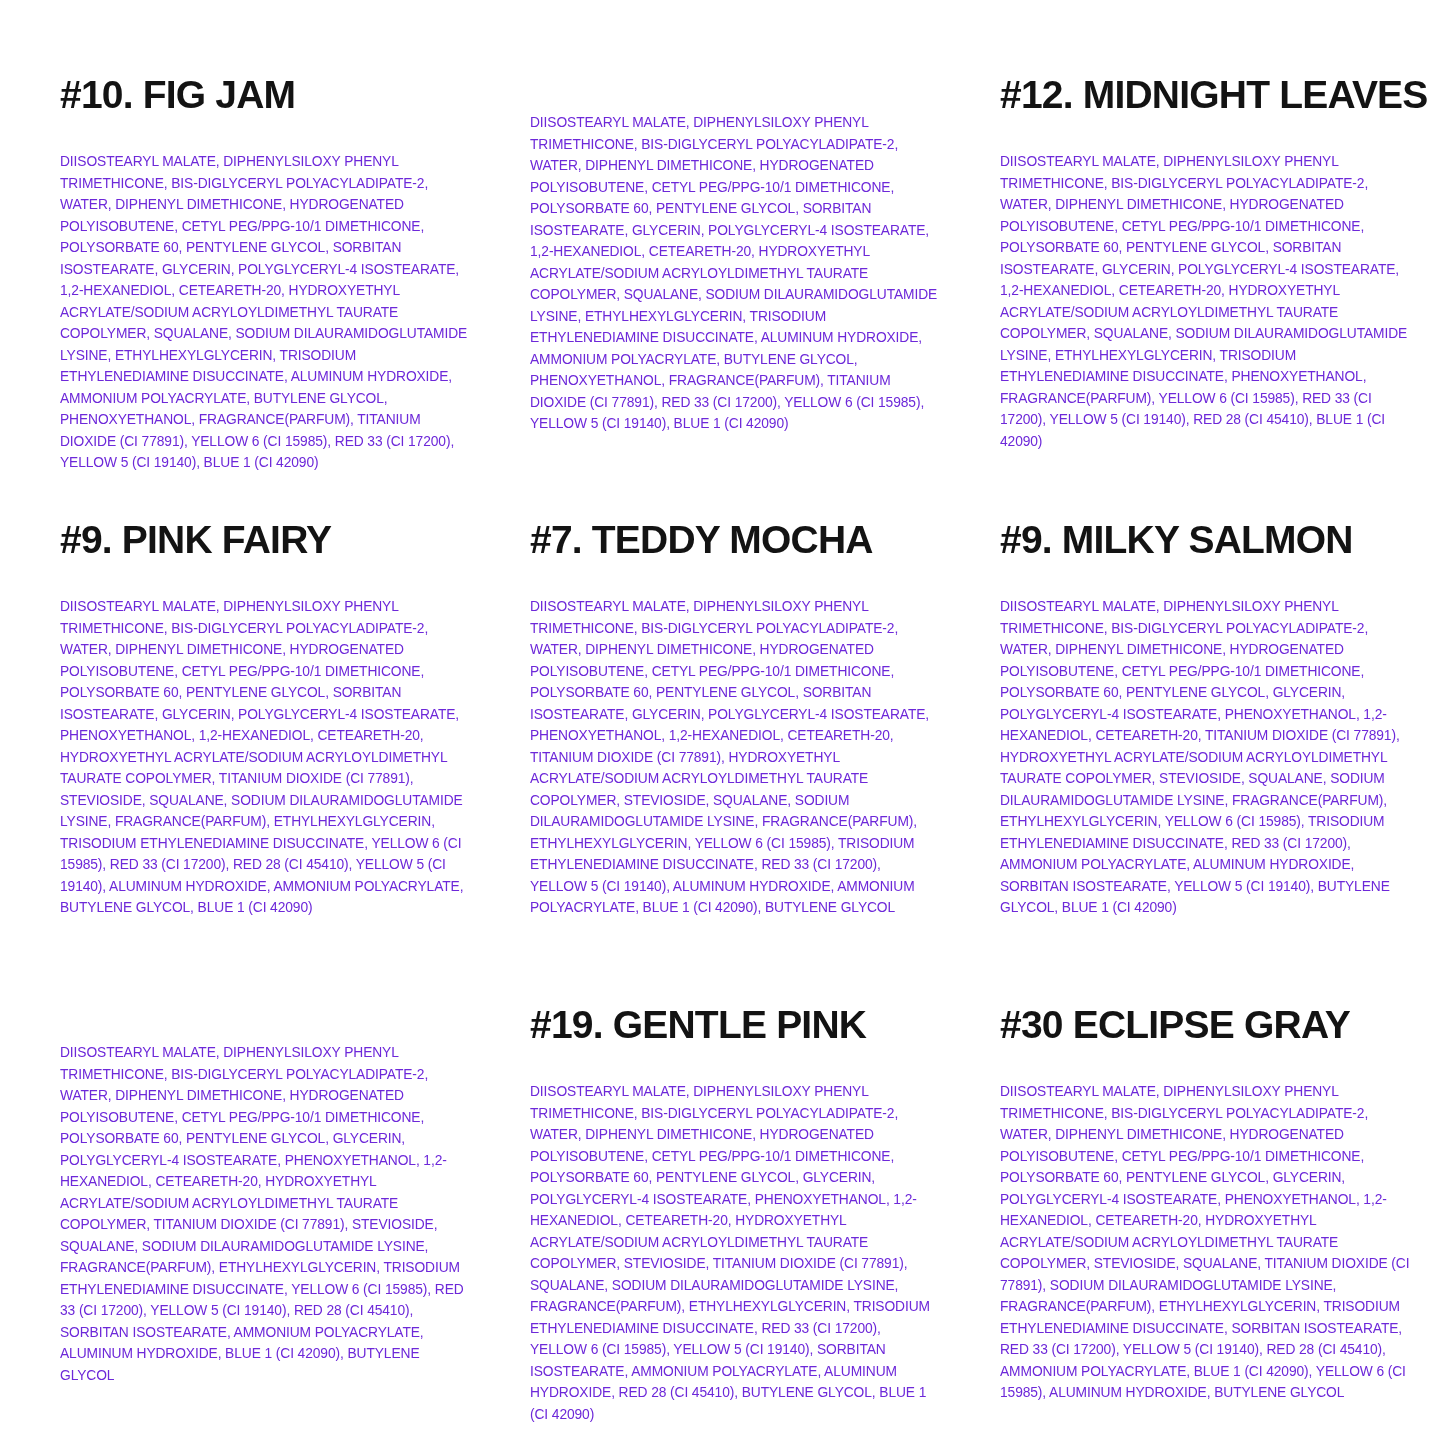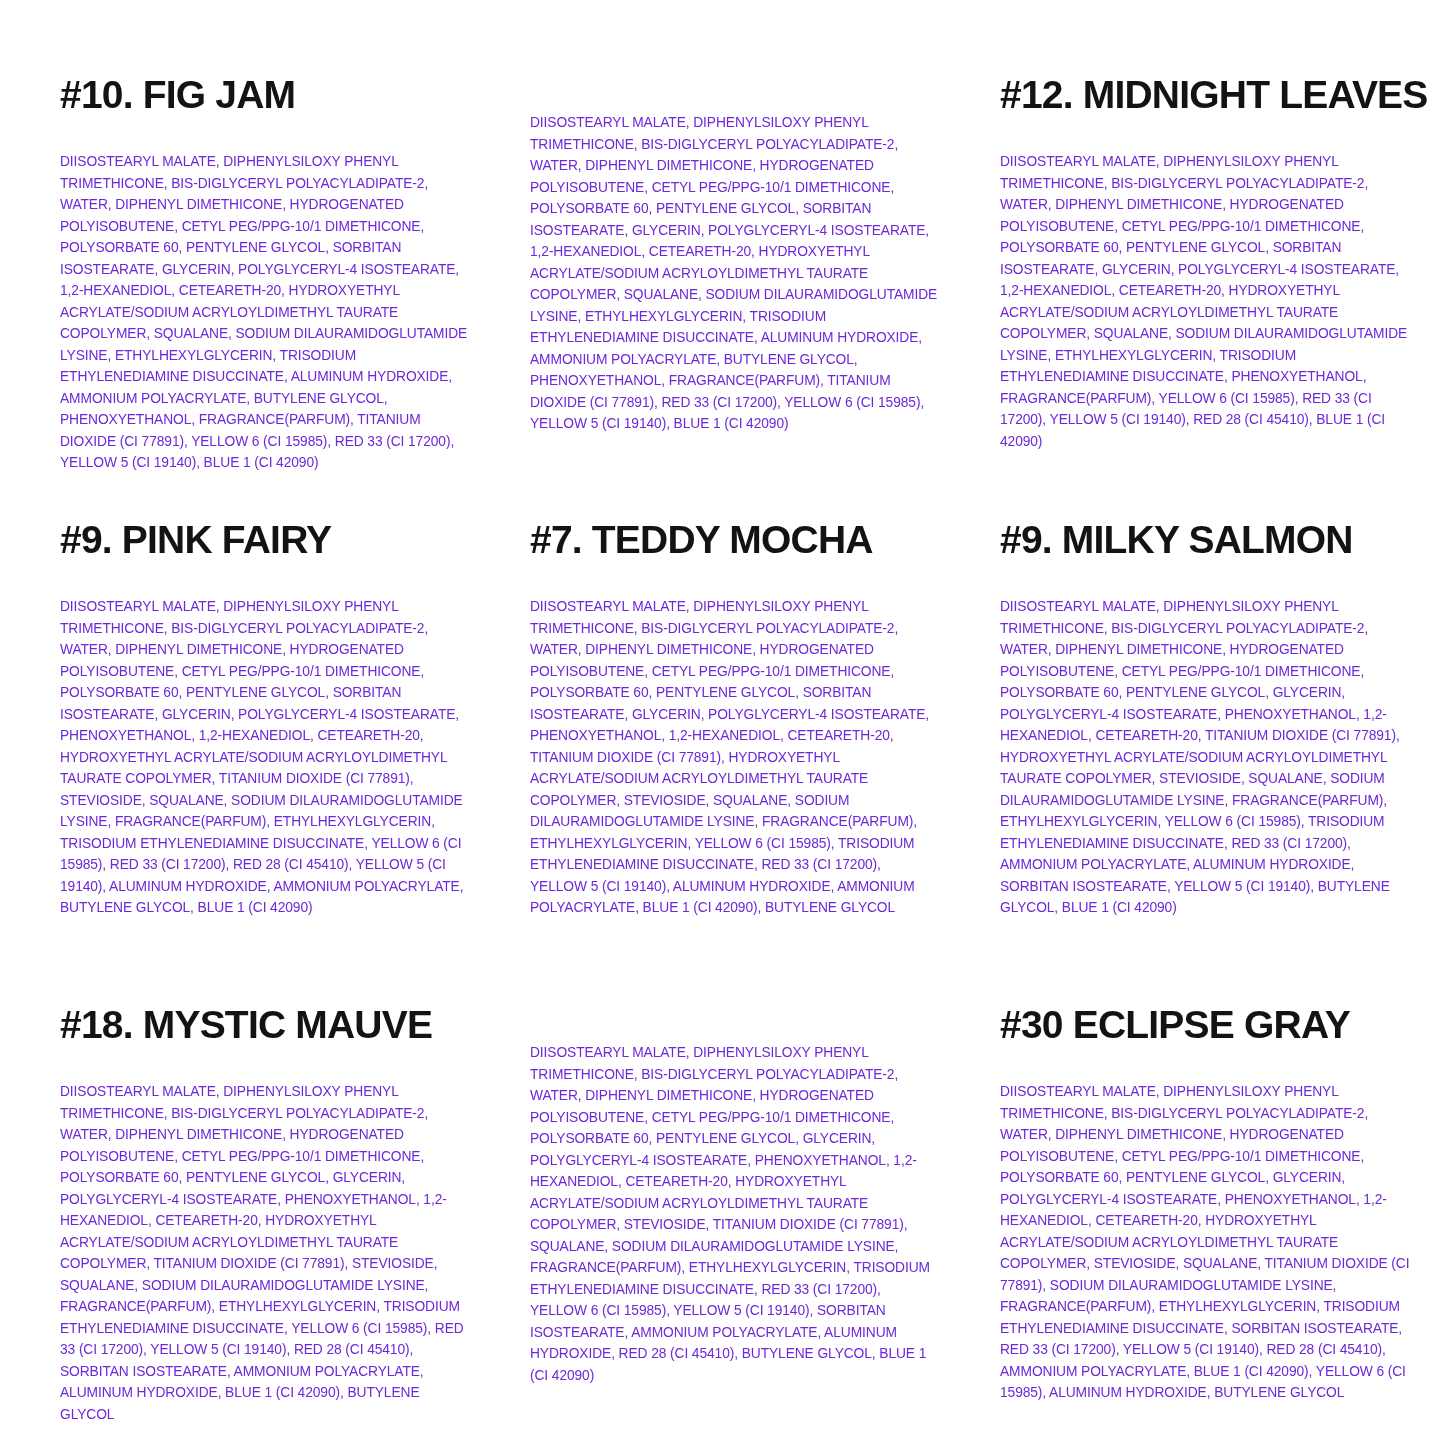--- a/index.html
+++ b/index.html
@@ -73,25 +73,25 @@
     <h2 class="title">#7. TEDDY MOCHA</h2>
     <p class="ingredients">DIISOSTEARYL MALATE, DIPHENYLSILOXY PHENYL TRIMETHICONE, BIS-DIGLYCERYL POLYACYLADIPATE-2, WATER, DIPHENYL DIMETHICONE, HYDROGENATED POLYISOBUTENE, CETYL PEG/PPG-10/1 DIMETHICONE, POLYSORBATE 60, PENTYLENE GLYCOL, SORBITAN ISOSTEARATE, GLYCERIN, POLYGLYCERYL-4 ISOSTEARATE, PHENOXYETHANOL, 1,2-HEXANEDIOL, CETEARETH-20, TITANIUM DIOXIDE (CI 77891), HYDROXYETHYL ACRYLATE/SODIUM ACRYLOYLDIMETHYL TAURATE COPOLYMER, STEVIOSIDE, SQUALANE, SODIUM DILAURAMIDOGLUTAMIDE LYSINE, FRAGRANCE(PARFUM), ETHYLHEXYLGLYCERIN, YELLOW 6 (CI 15985), TRISODIUM ETHYLENEDIAMINE DISUCCINATE, RED 33 (CI 17200), YELLOW 5 (CI 19140), ALUMINUM HYDROXIDE, AMMONIUM POLYACRYLATE, BLUE 1 (CI 42090), BUTYLENE GLYCOL</p>
   </section>
 
   <section class="card">
     <h2 class="title">#9. MILKY SALMON</h2>
     <p class="ingredients">DIISOSTEARYL MALATE, DIPHENYLSILOXY PHENYL TRIMETHICONE, BIS-DIGLYCERYL POLYACYLADIPATE-2, WATER, DIPHENYL DIMETHICONE, HYDROGENATED POLYISOBUTENE, CETYL PEG/PPG-10/1 DIMETHICONE, POLYSORBATE 60, PENTYLENE GLYCOL, GLYCERIN, POLYGLYCERYL-4 ISOSTEARATE, PHENOXYETHANOL, 1,2-HEXANEDIOL, CETEARETH-20, TITANIUM DIOXIDE (CI 77891), HYDROXYETHYL ACRYLATE/SODIUM ACRYLOYLDIMETHYL TAURATE COPOLYMER, STEVIOSIDE, SQUALANE, SODIUM DILAURAMIDOGLUTAMIDE LYSINE, FRAGRANCE(PARFUM), ETHYLHEXYLGLYCERIN, YELLOW 6 (CI 15985), TRISODIUM ETHYLENEDIAMINE DISUCCINATE, RED 33 (CI 17200), AMMONIUM POLYACRYLATE, ALUMINUM HYDROXIDE, SORBITAN ISOSTEARATE, YELLOW 5 (CI 19140), BUTYLENE GLYCOL, BLUE 1 (CI 42090)</p>
   </section>
 
   <section class="card">
-    <h2 class="title">#18. MYSTIC MAUVE</h2>
     <p class="ingredients">DIISOSTEARYL MALATE, DIPHENYLSILOXY PHENYL TRIMETHICONE, BIS-DIGLYCERYL POLYACYLADIPATE-2, WATER, DIPHENYL DIMETHICONE, HYDROGENATED POLYISOBUTENE, CETYL PEG/PPG-10/1 DIMETHICONE, POLYSORBATE 60, PENTYLENE GLYCOL, GLYCERIN, POLYGLYCERYL-4 ISOSTEARATE, PHENOXYETHANOL, 1,2-HEXANEDIOL, CETEARETH-20, HYDROXYETHYL ACRYLATE/SODIUM ACRYLOYLDIMETHYL TAURATE COPOLYMER, TITANIUM DIOXIDE (CI 77891), STEVIOSIDE, SQUALANE, SODIUM DILAURAMIDOGLUTAMIDE LYSINE, FRAGRANCE(PARFUM), ETHYLHEXYLGLYCERIN, TRISODIUM ETHYLENEDIAMINE DISUCCINATE, YELLOW 6 (CI 15985), RED 33 (CI 17200), YELLOW 5 (CI 19140), RED 28 (CI 45410), SORBITAN ISOSTEARATE, AMMONIUM POLYACRYLATE, ALUMINUM HYDROXIDE, BLUE 1 (CI 42090), BUTYLENE GLYCOL</p>
   </section>
 
   <section class="card">
+    <h2 class="title">#19. GENTLE PINK</h2>
     <p class="ingredients">DIISOSTEARYL MALATE, DIPHENYLSILOXY PHENYL TRIMETHICONE, BIS-DIGLYCERYL POLYACYLADIPATE-2, WATER, DIPHENYL DIMETHICONE, HYDROGENATED POLYISOBUTENE, CETYL PEG/PPG-10/1 DIMETHICONE, POLYSORBATE 60, PENTYLENE GLYCOL, GLYCERIN, POLYGLYCERYL-4 ISOSTEARATE, PHENOXYETHANOL, 1,2-HEXANEDIOL, CETEARETH-20, HYDROXYETHYL ACRYLATE/SODIUM ACRYLOYLDIMETHYL TAURATE COPOLYMER, STEVIOSIDE, TITANIUM DIOXIDE (CI 77891), SQUALANE, SODIUM DILAURAMIDOGLUTAMIDE LYSINE, FRAGRANCE(PARFUM), ETHYLHEXYLGLYCERIN, TRISODIUM ETHYLENEDIAMINE DISUCCINATE, RED 33 (CI 17200), YELLOW 6 (CI 15985), YELLOW 5 (CI 19140), SORBITAN ISOSTEARATE, AMMONIUM POLYACRYLATE, ALUMINUM HYDROXIDE, RED 28 (CI 45410), BUTYLENE GLYCOL, BLUE 1 (CI 42090)</p>
   </section>
 
   <section class="card">
     <h2 class="title">#30 ECLIPSE GRAY</h2>
     <p class="ingredients">DIISOSTEARYL MALATE, DIPHENYLSILOXY PHENYL TRIMETHICONE, BIS-DIGLYCERYL POLYACYLADIPATE-2, WATER, DIPHENYL DIMETHICONE, HYDROGENATED POLYISOBUTENE, CETYL PEG/PPG-10/1 DIMETHICONE, POLYSORBATE 60, PENTYLENE GLYCOL, GLYCERIN, POLYGLYCERYL-4 ISOSTEARATE, PHENOXYETHANOL, 1,2-HEXANEDIOL, CETEARETH-20, HYDROXYETHYL ACRYLATE/SODIUM ACRYLOYLDIMETHYL TAURATE COPOLYMER, STEVIOSIDE, SQUALANE, TITANIUM DIOXIDE (CI 77891), SODIUM DILAURAMIDOGLUTAMIDE LYSINE, FRAGRANCE(PARFUM), ETHYLHEXYLGLYCERIN, TRISODIUM ETHYLENEDIAMINE DISUCCINATE, SORBITAN ISOSTEARATE, RED 33 (CI 17200), YELLOW 5 (CI 19140), RED 28 (CI 45410), AMMONIUM POLYACRYLATE, BLUE 1 (CI 42090), YELLOW 6 (CI 15985), ALUMINUM HYDROXIDE, BUTYLENE GLYCOL</p>
   </section>
 
 </main>
 

